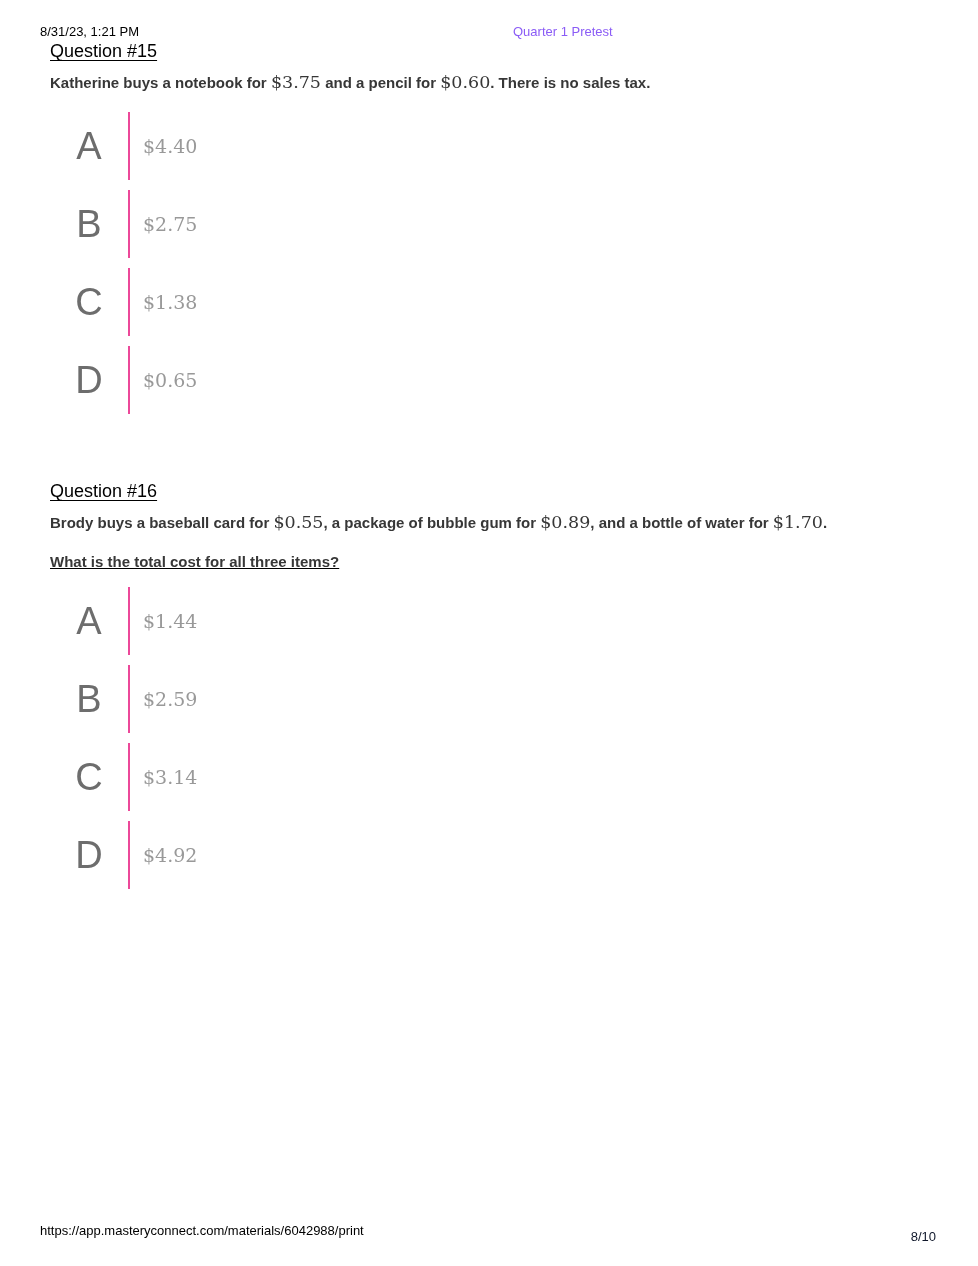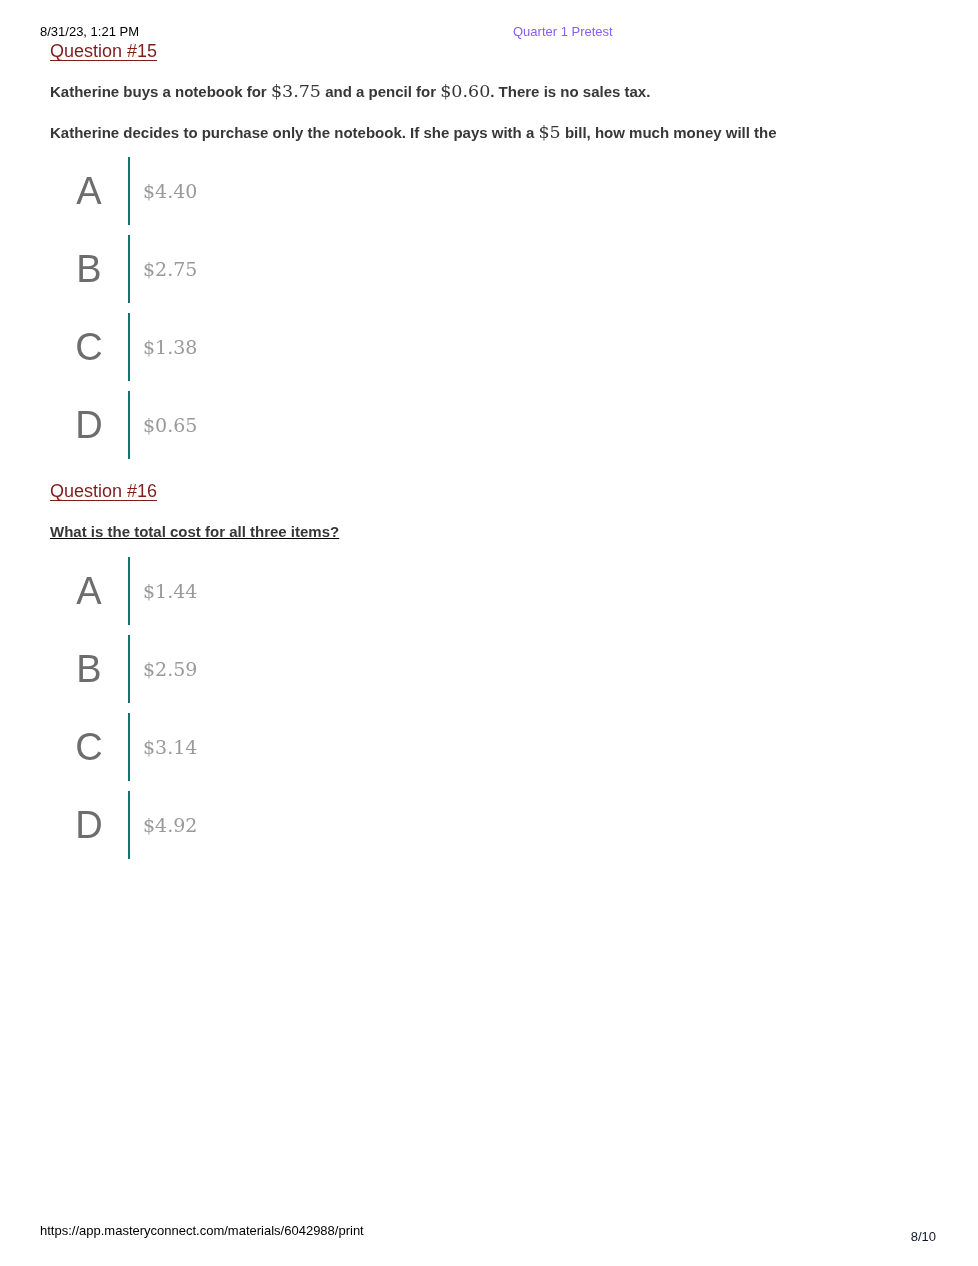--- a/index.html
+++ b/index.html
@@ -34,27 +34,27 @@
   }
 
   
   .question {
     position: absolute; left: 50px; width: 862px;
   }
   .q15 { top: 40px; }
   .q16 { top: 480px; }
 
   .q-title {
-    font-size: 18px; font-weight: 400; color: #7f1d1d;
+    font-size: 18px; font-weight: 400; color: #000000;
     line-height: 22px;
     text-decoration: underline;
     text-underline-offset: 3px;
     display: inline-block;
   }
-  .para { margin-top: 18px; }
+  .para { margin-top: 9px; }
   .para.prompt-15 { margin-top: 18px; }
   .para.prompt-16 { margin-top: 16px; text-decoration: underline; }
   .para .line {
     font-size: 15px; font-weight: 700; color: #373737;
     line-height: 23px;
   }
   .seg-math {
     font-family: "DejaVu Serif", serif;
     font-size: 17.5px; font-weight: 400;
   }
@@ -66,42 +66,41 @@
     display: flex; align-items: stretch;
     height: 68px; margin-bottom: 10px;
   }
   .answer-letter {
     width: 78px; flex: 0 0 78px;
     display: flex; align-items: center; justify-content: center;
     font-size: 38px; line-height: 1; color: #6d6d6d;
   }
   .answer-value {
     flex: 1;
-    border-left: 2px solid #0f766e;
+    border-left: 2px solid #ec4899;
     display: flex; align-items: center;
     padding-left: 13px;
     font-family: "DejaVu Serif", serif;
     font-size: 19px; color: #999999;
   }
 </style>
 </head>
 <body>
 
 <div class="page">
 
   <span class="hdr-datetime">8/31/23, 1:21 PM</span>
   <span class="hdr-title">Quarter 1 Pretest</span>
 
   <section class="question q15">
     <span class="q-title">Question #15</span>
     <div class="para intro">
         <div class="line"><span class="seg-text">Katherine buys a notebook for </span><span class="seg-math">$3.75</span><span class="seg-text"> and a pencil for </span><span class="seg-math">$0.60</span><span class="seg-text">. There is no sales tax.</span></div>
       </div>
     <div class="para prompt-15">
-        <div class="line"><span class="seg-text">Katherine decides to purchase only the notebook. If she pays with a </span><span class="seg-math">$5</span><span class="seg-text"> bill, how much money will the</span></div>
       </div>
     <div class="answers">
 
         <div class="answer-row">
           <span class="answer-letter">A</span>
           <span class="answer-value">$4.40</span>
         </div>
 
         <div class="answer-row">
           <span class="answer-letter">B</span>
@@ -116,20 +115,21 @@
         <div class="answer-row">
           <span class="answer-letter">D</span>
           <span class="answer-value">$0.65</span>
         </div>
       </div>
   </section>
 
   <section class="question q16">
     <span class="q-title">Question #16</span>
     <div class="para intro">
+        <div class="line"><span class="seg-text">Brody buys a baseball card for </span><span class="seg-math">$0.55</span><span class="seg-text">, a package of bubble gum for </span><span class="seg-math">$0.89</span><span class="seg-text">, and a bottle of water for </span><span class="seg-math">$1.70</span><span class="seg-text">.</span></div>
       </div>
     <div class="para prompt-16">
         <div class="line"><span class="seg-text">What is the total cost for all three items?</span></div>
       </div>
     <div class="answers">
 
         <div class="answer-row">
           <span class="answer-letter">A</span>
           <span class="answer-value">$1.44</span>
         </div>

